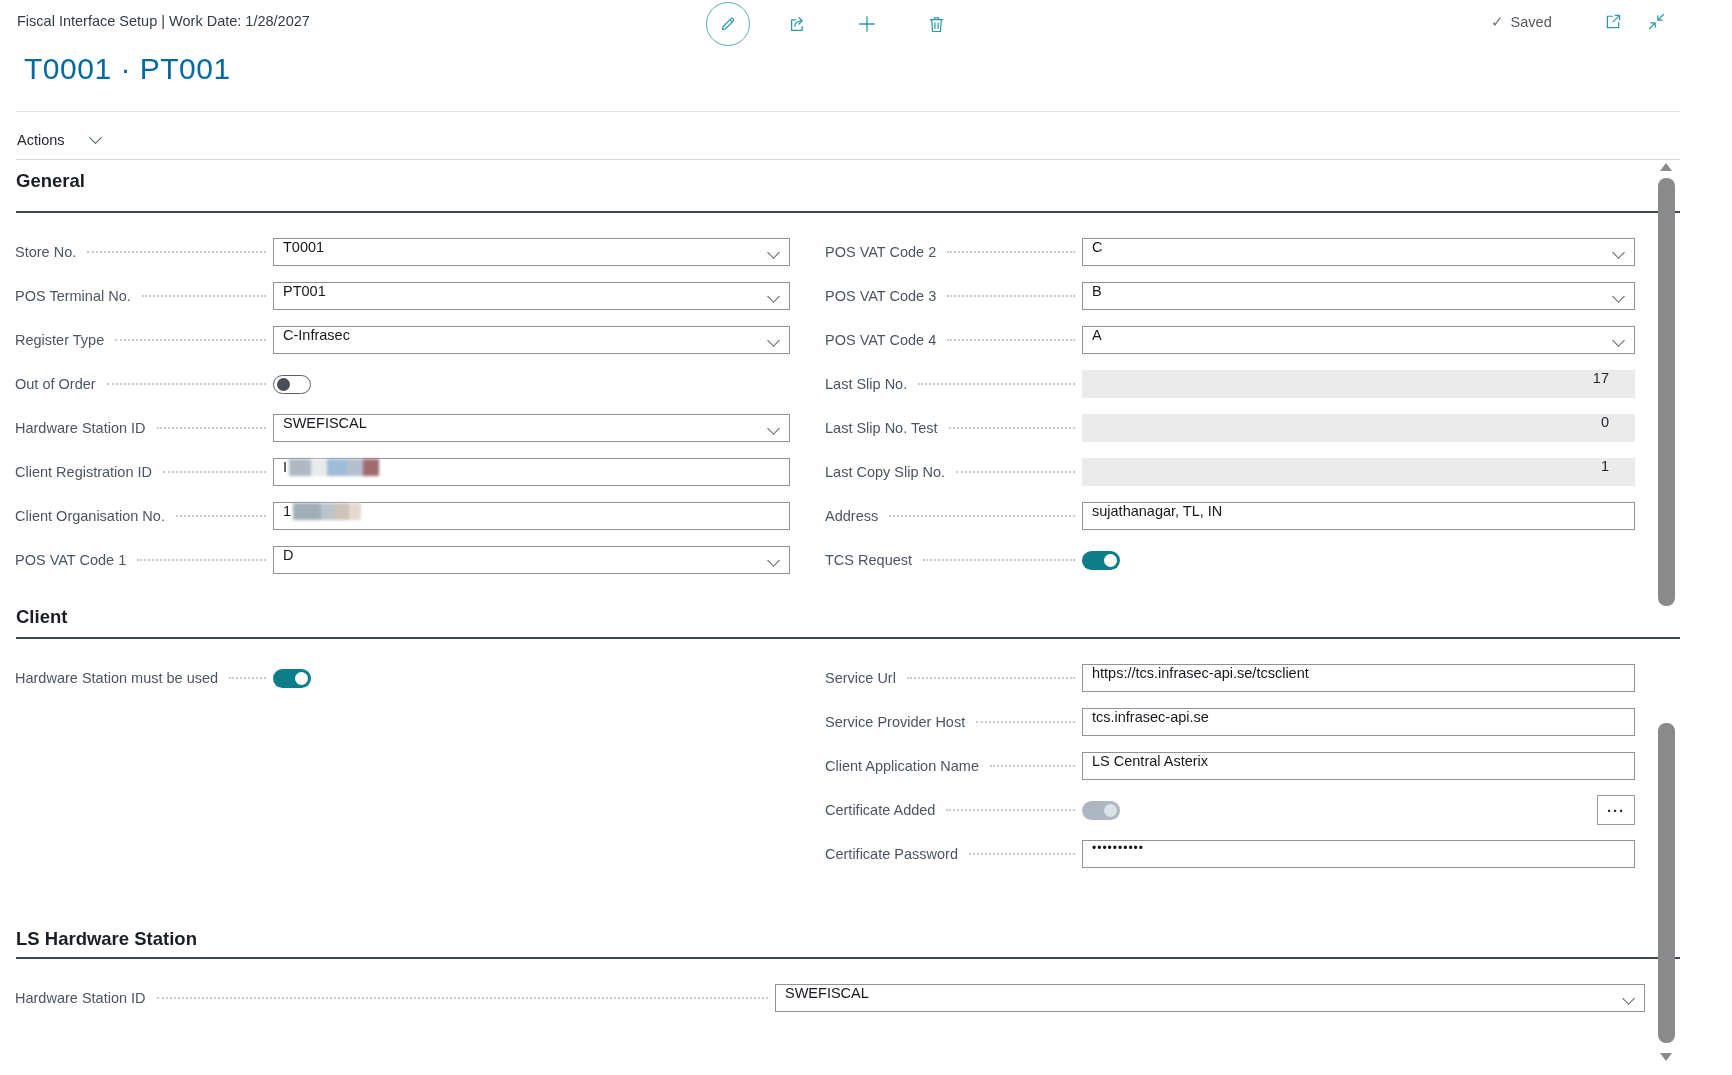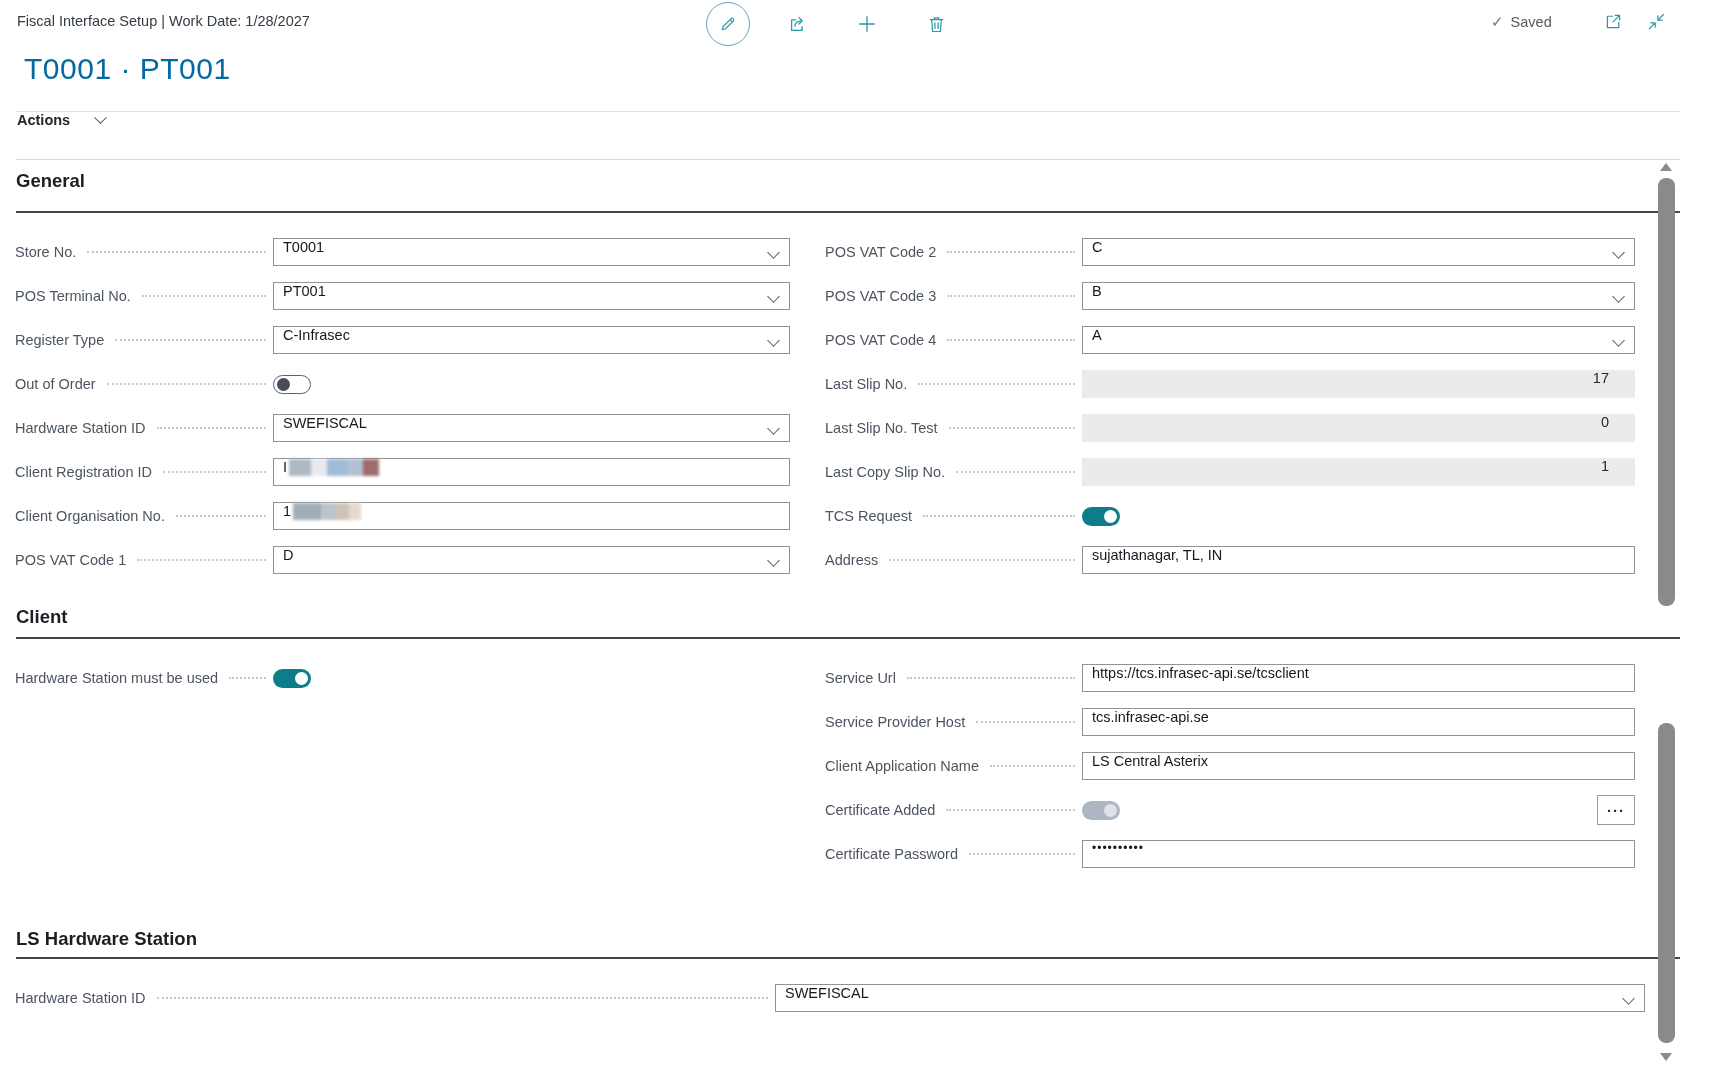--- a/index.html
+++ b/index.html
@@ -16,22 +16,22 @@
          font-size:14.5px;color:#55595e;}
   .saved .check{font-size:15px;color:#6d7277;}
   .win-icons{position:absolute;left:1602px;top:10px;display:flex;gap:21px;}
   .win-icons .icon-btn{width:22px;height:22px;}
 
   .title{position:absolute;left:16px;top:44px;margin:8px;font-size:30px;font-weight:300;
          color:#0369a1;letter-spacing:.5px;text-align:center;}
 
   .rule{position:absolute;left:16px;right:52px;height:1px;background:#e2e2e2;}
   .rule-b{background:#d8d8d8;}
-  .actions{position:absolute;left:17px;top:112px;display:flex;align-items:center;gap:26px;
-           font-size:14.5px;color:#24282d;cursor:pointer;font-weight:bold;}
+  .actions{position:absolute;left:17px;top:132px;display:flex;align-items:center;gap:26px;
+           font-size:14.5px;color:#24282d;cursor:pointer;}
   .chev-sm{width:8px;height:8px;border-right:1.4px solid #55606b;border-bottom:1.4px solid #55606b;
            transform:rotate(45deg) translate(-2px,-2px);}
 
   
   .sec{position:absolute;left:16px;margin:0;font-size:18.5px;font-weight:bold;color:#1b1f24;}
   .sec-rule{position:absolute;left:16px;right:52px;height:2px;background:#3f4850;}
 
   
   .col{position:absolute;}
   .row{display:flex;align-items:center;height:30px;margin-bottom:14px;}
@@ -299,34 +299,34 @@
     <div class="row">
       <span class="flabel">Last Copy Slip No.</span>
       <span class="leader"></span>
       <div class="control c553">
           <div class="box readonly">
         <span class="val">1</span>
           </div>
         </div>
     </div>
     <div class="row">
+      <span class="flabel">Address</span>
+      <span class="leader"></span>
+      <div class="control c553">
+          <div class="box">
+        <span class="val">sujathanagar, TL, IN</span>
+          </div>
+        </div>
+    </div>
+    <div class="row">
       <span class="flabel">TCS Request</span>
       <span class="leader"></span>
       <div class="control c553">
           <div class="toggle on">
             <span class="knob"></span>
-          </div>
-        </div>
-    </div>
-    <div class="row">
-      <span class="flabel">Address</span>
-      <span class="leader"></span>
-      <div class="control c553">
-          <div class="box">
-        <span class="val">sujathanagar, TL, IN</span>
           </div>
         </div>
     </div>
   </div>
 
   <h2 class="sec" style="top:606px">Client</h2>
   <div class="sec-rule" style="top:637px"></div>
 
   <div class="col" style="left:15px;top:663px;width:775px">
     <div class="row">

